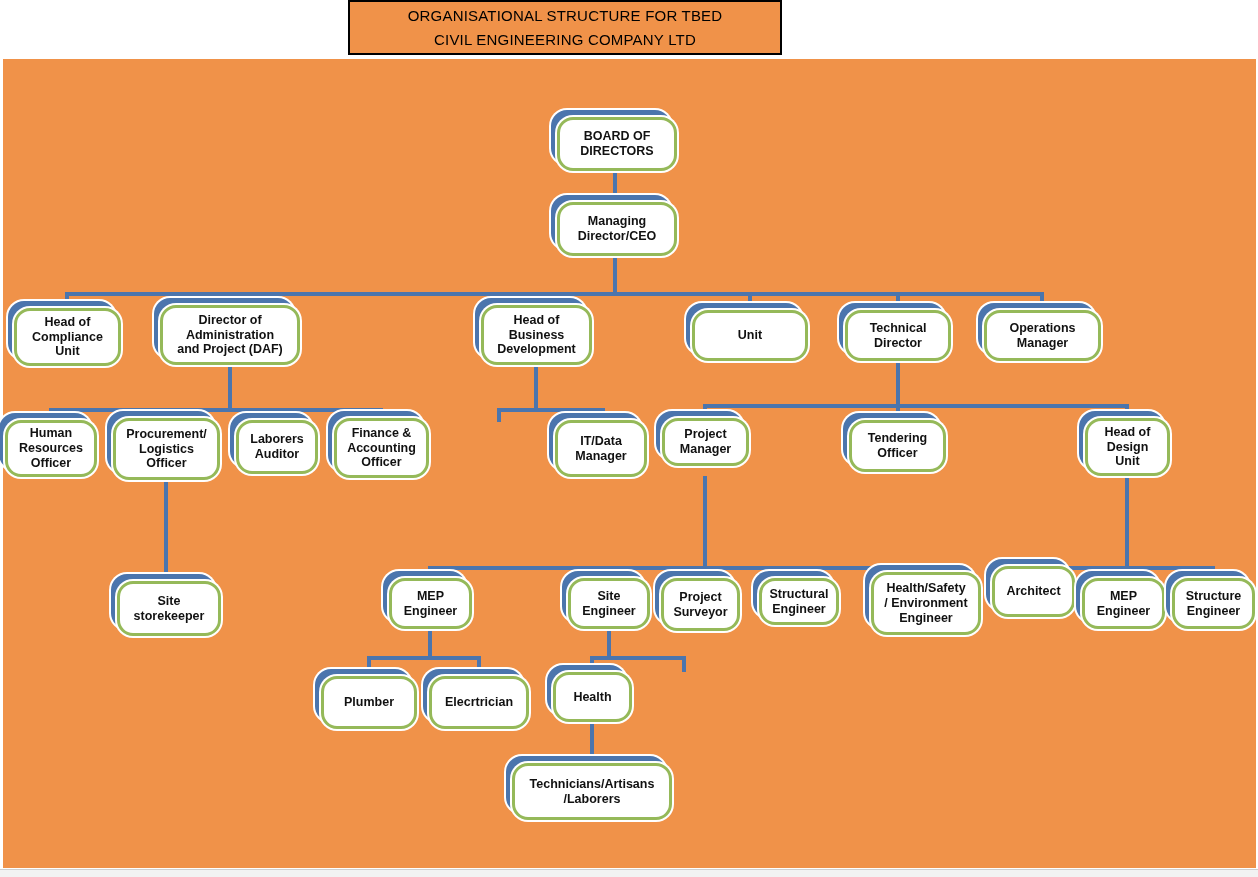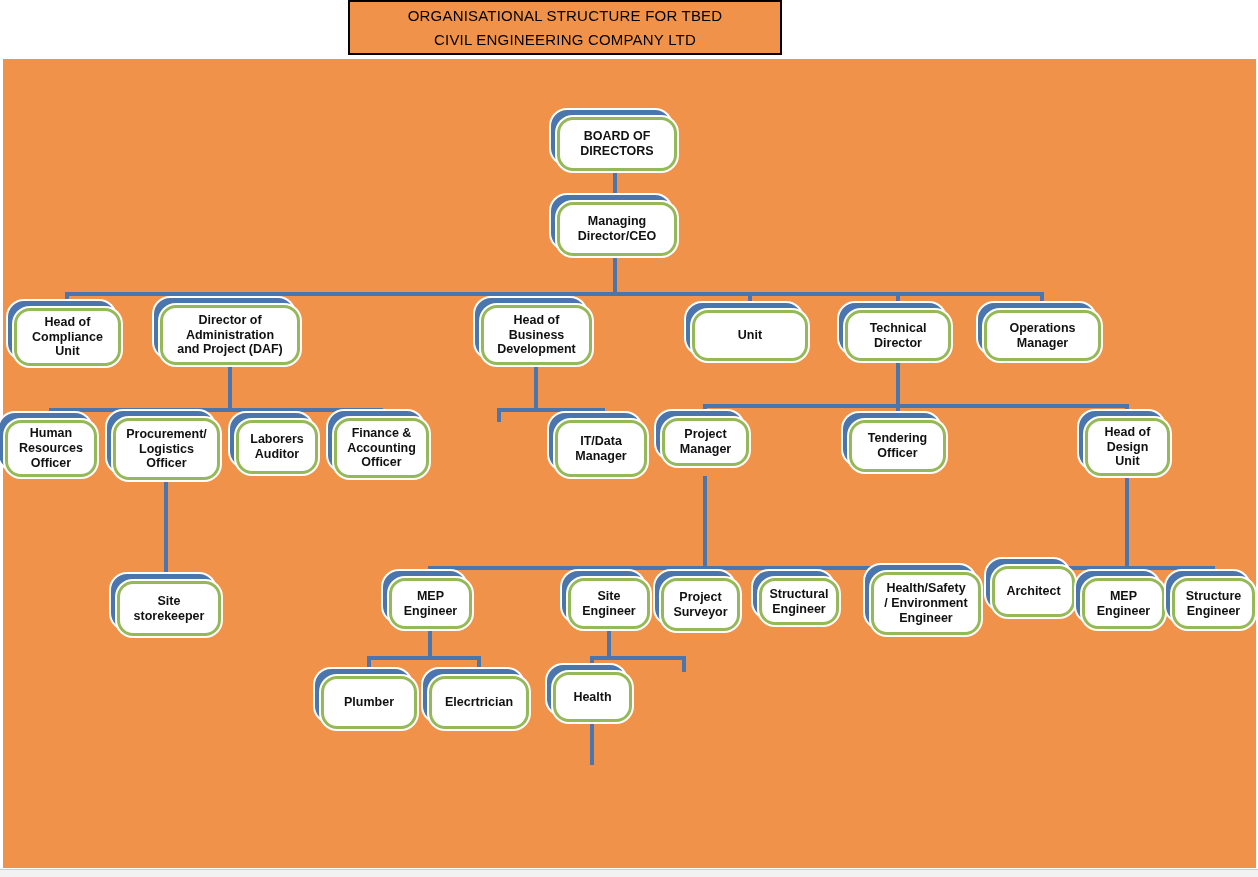--- a/index.html
+++ b/index.html
@@ -154,20 +154,22 @@
   <div class="node" style="left:992px;top:566px;width:83px;height:51px"><span>Architect</span></div>
   <div class="node" style="left:1082px;top:578px;width:83px;height:51px"><span>MEP
 Engineer</span></div>
   <div class="node" style="left:1172px;top:578px;width:83px;height:51px"><span>Structure
 Engineer</span></div>
 
   <div class="node" style="left:321px;top:676px;width:96px;height:53px"><span>Plumber</span></div>
   <div class="node" style="left:429px;top:676px;width:100px;height:53px"><span>Elecrtrician</span></div>
   <div class="node" style="left:553px;top:672px;width:79px;height:50px"><span>Health</span></div>
 
+  <div class="node" style="left:512px;top:763px;width:160px;height:57px"><span>Technicians/Artisans
+/Laborers</span></div>
 
   <div id="title-box">
     <span>ORGANISATIONAL STRUCTURE FOR TBED
 CIVIL ENGINEERING COMPANY LTD</span>
   </div>
 
   <div id="hscrollbar"></div>
 
 </div>
 

